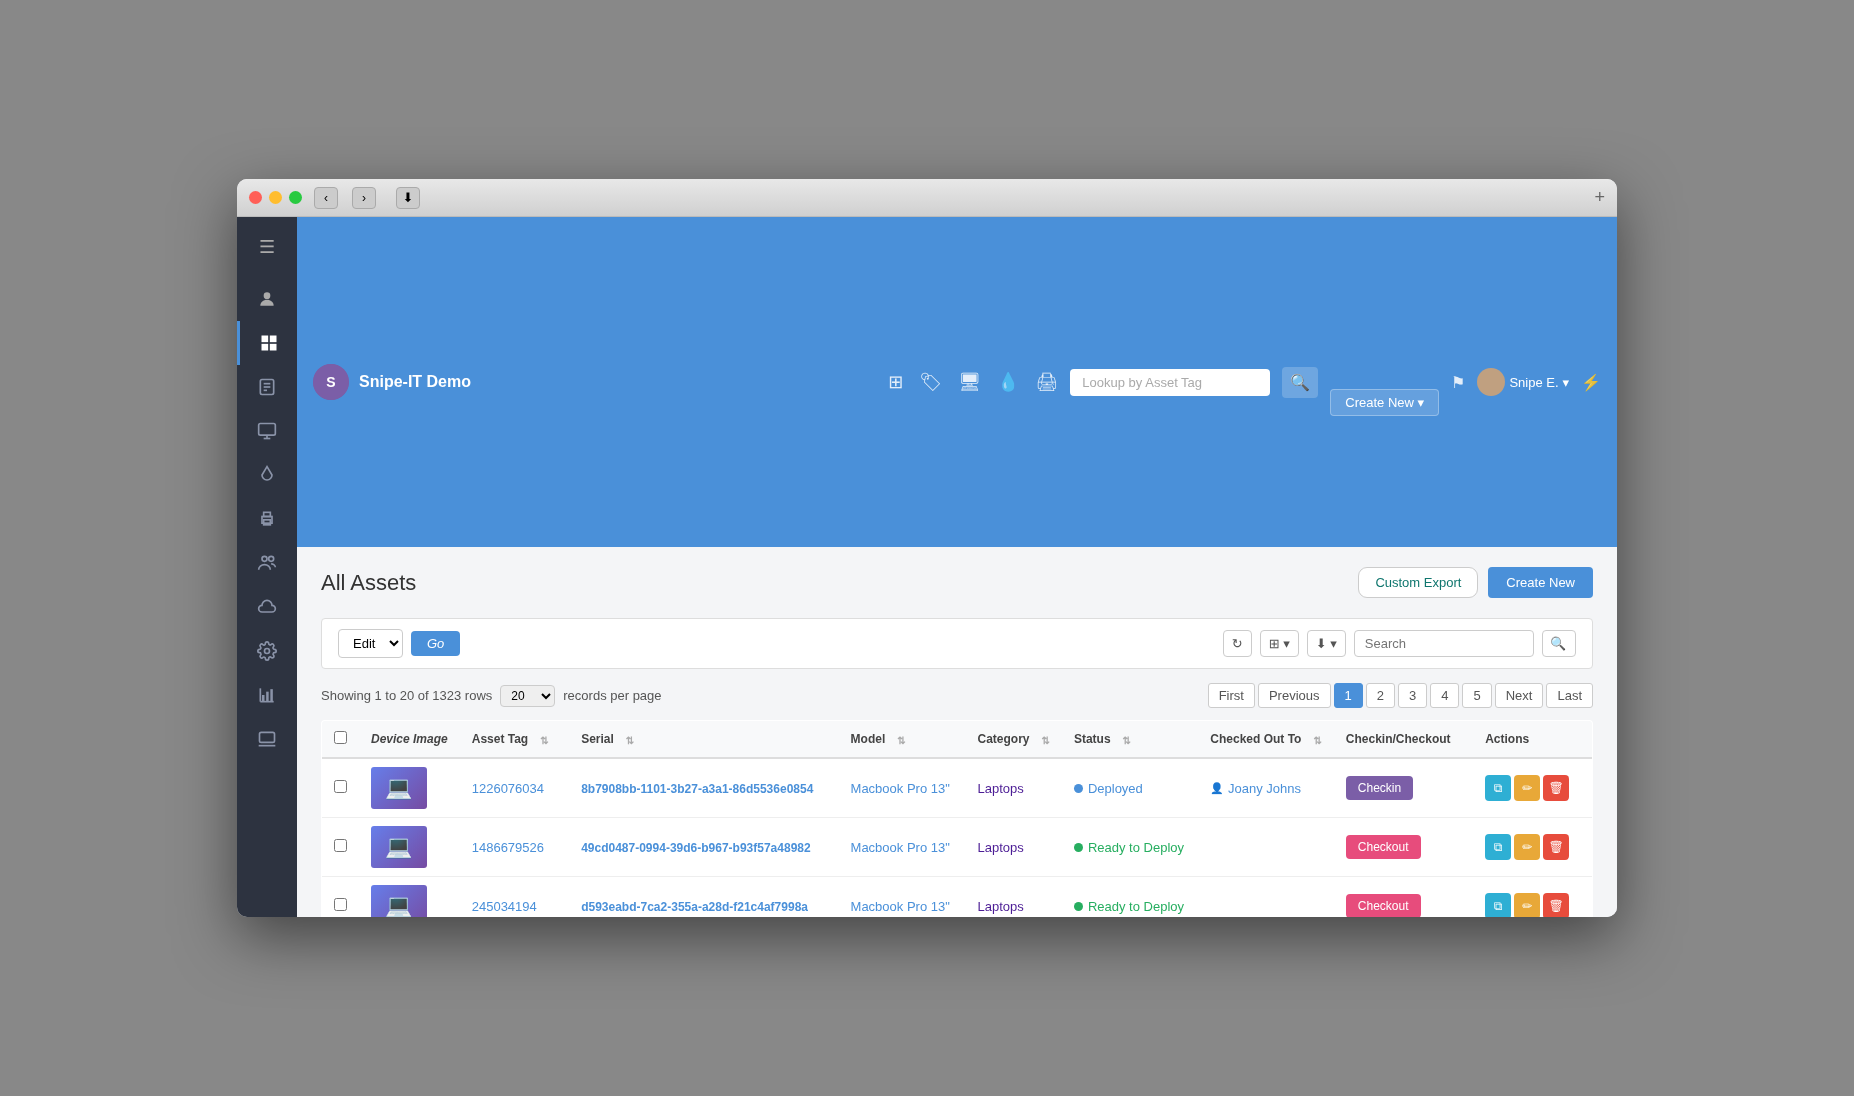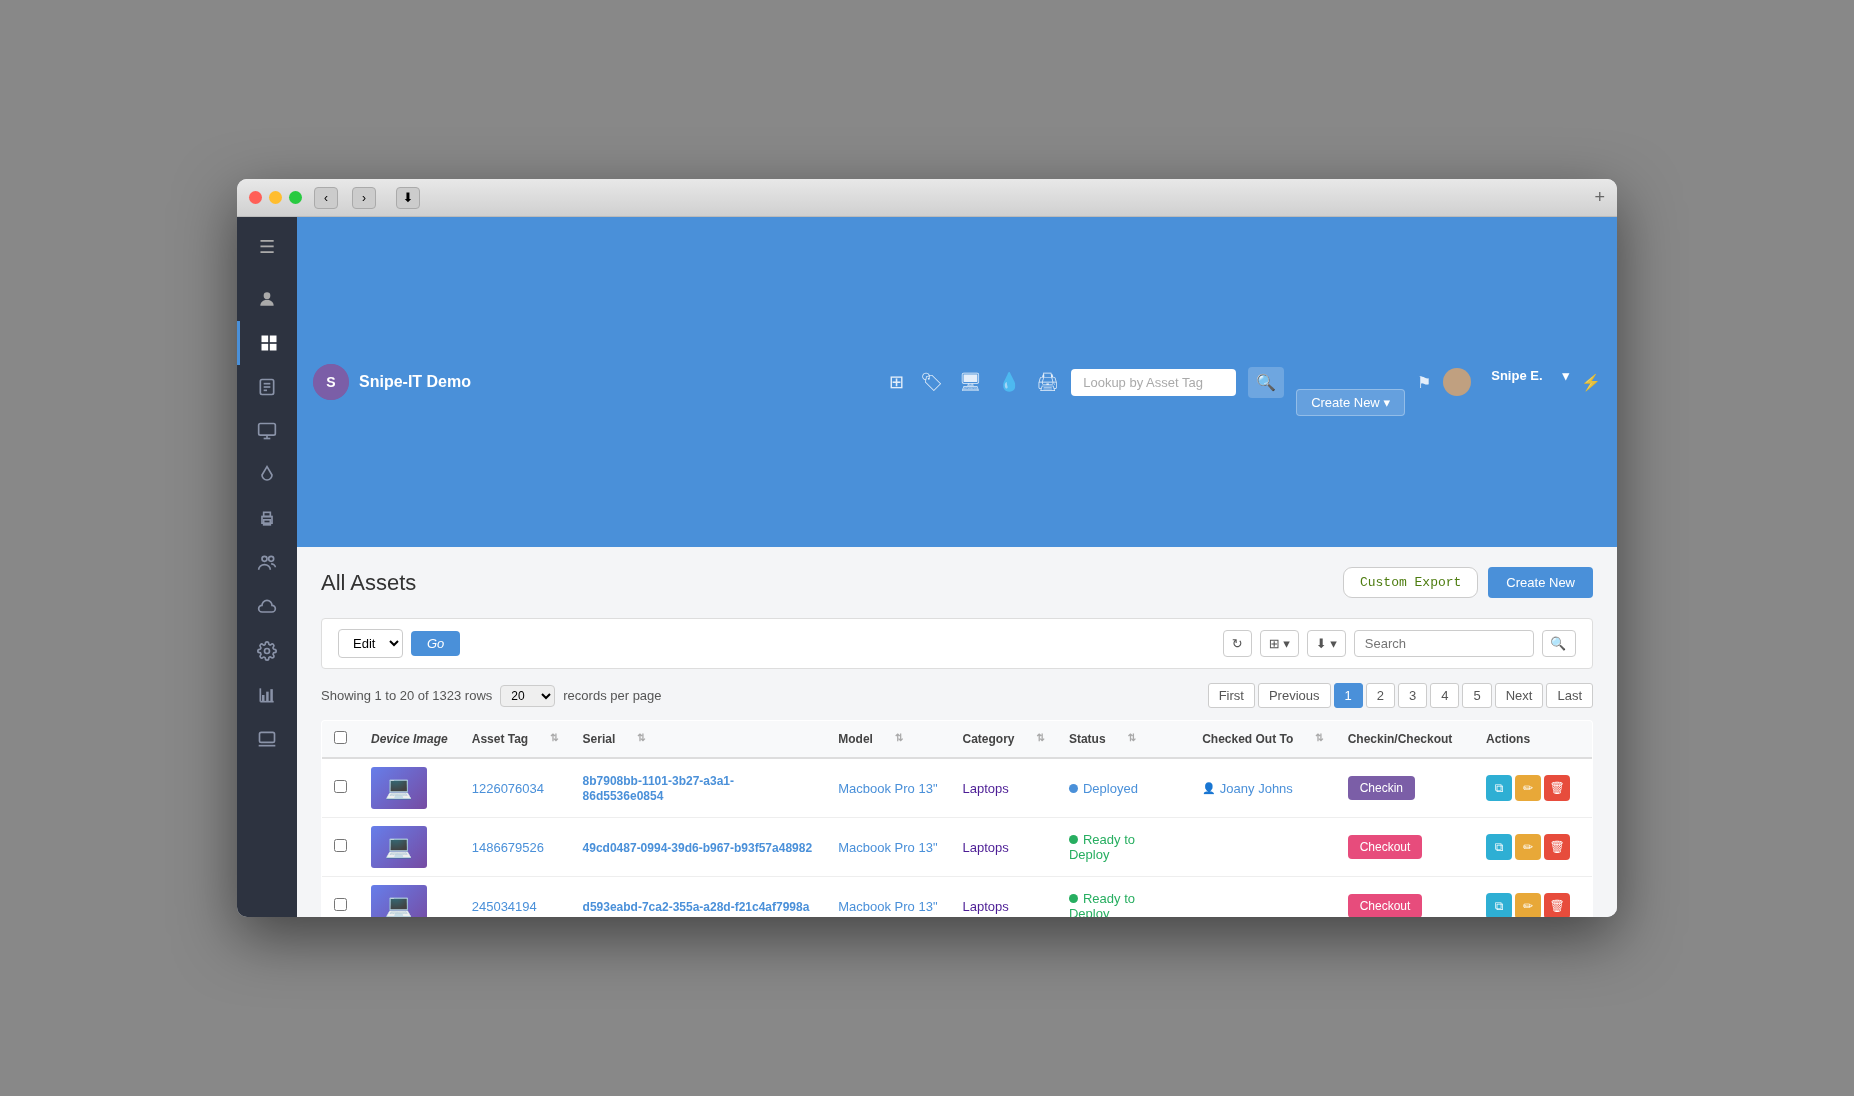--- a/index.html
+++ b/index.html
@@ -63,45 +63,45 @@
       display: flex;
       align-items: center;
       padding: 0 16px;
       gap: 12px;
       flex: 1;
     }
     .navbar-brand { display: flex; align-items: center; gap: 10px; color: white; font-size: 16px; font-weight: 600; }
     .navbar-brand-avatar { width: 36px; height: 36px; border-radius: 50%; background: #7b5ea7; display: flex; align-items: center; justify-content: center; overflow: hidden; }
     .navbar-icons { display: flex; gap: 16px; margin-left: auto; color: white; font-size: 16px; }
     .navbar-icon { color: rgba(255,255,255,0.85); cursor: pointer; font-size: 18px; }
-    .navbar-search { background: white; border: none; border-radius: 4px; padding: 6px 12px; font-size: 13px; width: 165px; color: #555; }
+    .navbar-search { background: white; border: none; border-radius: 4px; padding: 6px 12px; font-size: 13px; width: 200px; color: #555; }
     .navbar-search::placeholder { color: #aaa; }
     .navbar-search-btn { background: rgba(255,255,255,0.2); border: none; color: white; padding: 6px 8px; border-radius: 4px; cursor: pointer; font-size: 16px; }
     .navbar-create { background: rgba(255,255,255,0.15); border: 1px solid rgba(255,255,255,0.3); color: white; padding: 5px 14px; border-radius: 4px; cursor: pointer; font-size: 13px; margin-top: 40px; }
     .navbar-flag { color: rgba(255,255,255,0.85); font-size: 16px; cursor: pointer; }
-    .navbar-user { display: flex; gap: 20px; color: white; cursor: pointer; font-size: 13px; font-weight: bold; }
+    .navbar-user { display: flex; align-items: center; gap: 4px; color: white; cursor: pointer; font-size: 13px; }
     .navbar-user-avatar { width: 28px; height: 28px; border-radius: 50%; background: #c0a080; }
     .navbar-share { color: rgba(255,255,255,0.85); cursor: pointer; font-size: 16px; }
     .main-content {
       flex: 1;
       padding: 20px 24px;
       background: #f4f5f7;
       overflow-y: auto;
     }
 
     
     .page-header {
       display: flex;
       align-items: center;
       justify-content: space-between;
       margin-bottom: 20px;
     }
     .page-title { font-size: 22px; font-weight: 400; color: #333; }
     .page-header-actions { display: flex; gap: 10px; }
-    .btn-custom-export { background: white; border: 1px solid #ccc; color: #4d7c0f; padding: 7px 16px; border-radius: 9px; cursor: pointer; font-size: 13px; font-family: Liberation Mono, monospace; }
+    .btn-custom-export { background: white; border: 1px solid #ccc; color: #0f766e; padding: 7px 16px; border-radius: 9px; cursor: pointer; font-size: 13px; }
     .btn-create-new { background: #4a90d9; border: none; color: white; padding: 8px 18px; border-radius: 4px; cursor: pointer; font-size: 13px; font-weight: 500; }
 
     
     .toolbar {
       display: flex;
       align-items: center;
       justify-content: space-between;
       margin-bottom: 14px;
       background: white;
       padding: 10px 16px;
@@ -171,21 +171,21 @@
     .status-dot-ready { background: #27ae60; }
 
     .btn-checkin { background: #7b5ea7; border: none; color: white; padding: 5px 12px; border-radius: 4px; cursor: pointer; font-size: 12px; font-weight: 500; white-space: nowrap; }
     .btn-checkout { background: #e74c7c; border: none; color: white; padding: 5px 12px; border-radius: 4px; cursor: pointer; font-size: 12px; font-weight: 500; white-space: nowrap; }
 
     .action-btns { display: flex; gap: 3px; }
     .action-btn-clone { background: #2eafd4; border: none; color: white; width: 26px; height: 26px; border-radius: 4px; cursor: pointer; font-size: 12px; display: flex; align-items: center; justify-content: center; }
     .action-btn-edit { background: #e8a838; border: none; color: white; width: 26px; height: 26px; border-radius: 4px; cursor: pointer; font-size: 12px; display: flex; align-items: center; justify-content: center; }
     .action-btn-delete { background: #e74c3c; border: none; color: white; width: 26px; height: 26px; border-radius: 4px; cursor: pointer; font-size: 12px; display: flex; align-items: center; justify-content: center; }
 
-    .th-sort { display: flex; align-items: flex-start; gap: 22px; cursor: pointer; }
+    .th-sort { display: flex; align-items: flex-end; gap: 12px; cursor: pointer; }
     .sort-icon { color: #aaa; font-size: 10px; }
   </style>
 </head>
 <body>
 
 <div class="window">
 
   <div class="titlebar">
     <div class="titlebar-buttons">
       <button class="titlebar-btn btn-close"></button>

